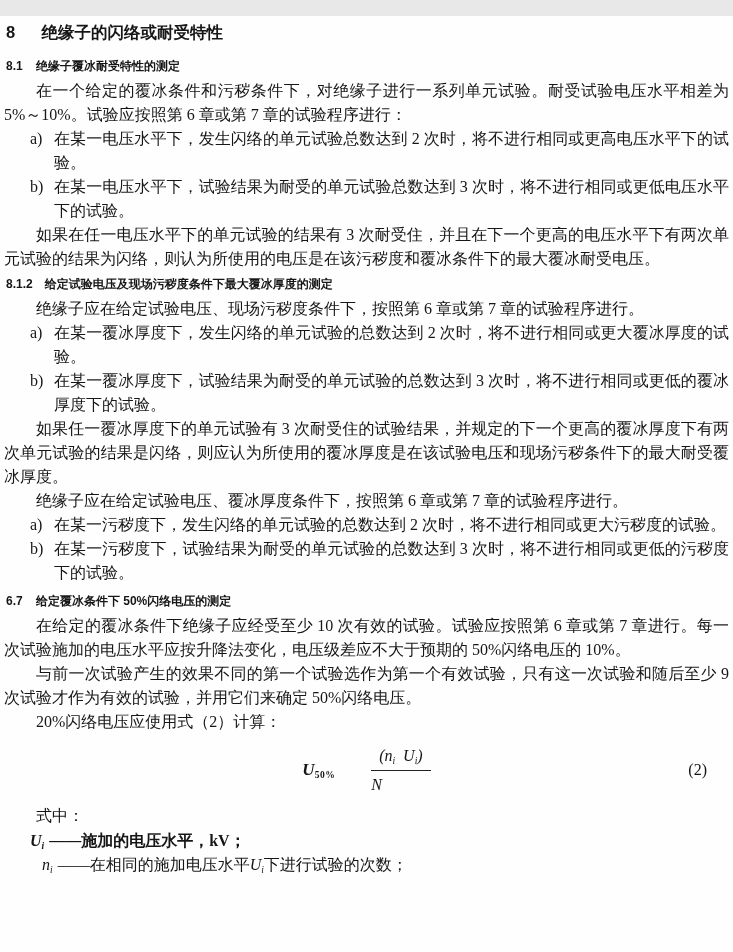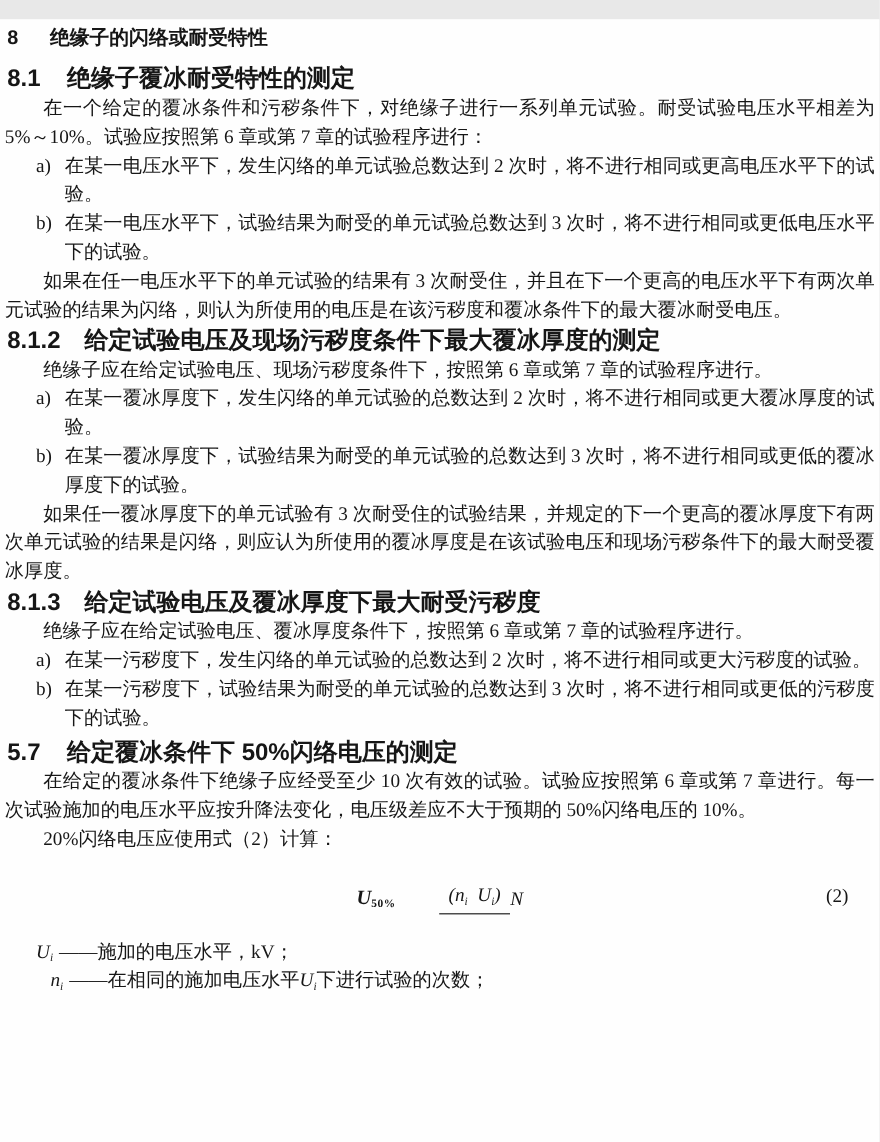--- a/index.html
+++ b/index.html
@@ -13,21 +13,21 @@
     font-size: 16px;
     line-height: 24px;
     padding: 2px 4px 0 4px;
     box-sizing: border-box;
     overflow: hidden;
   }
   .heading {
     font-family: "Liberation Sans", sans-serif;
     font-weight: 700;
     margin: 0;
-    font-size: 20px;
+    font-size: 12px;
     line-height: 24px;
   }
   .chapter-heading { margin: 2px 0 10px 2px; font-size: 16.5px; }
   .chapter-heading .num { margin-right: 1.6em; }
   .section-heading { margin: 4px 0 1px 2px; }
   .section-heading .num { margin-right: 1.1em; }
   .clause-heading { margin: 1px 0 1px 2px; }
   .clause-heading .num { margin-right: 1.0em; }
   .para {
     margin: 0;
@@ -55,40 +55,40 @@
     display: flex;
     justify-content: center;
     align-items: center;
     margin: 9px 0 7px 0;
     min-height: 54px;
   }
   .formula-lhs { font-size: 17px; font-weight: bold; }
   .formula-lhs sub { font-style: normal; letter-spacing: 0.5px; }
   .fraction {
     display: inline-flex;
-    flex-direction: row;
-    align-items: flex-end;
+    flex-direction: column;
+    align-items: flex-start;
     margin-left: 36px;
   }
   .fraction .numerator {
     padding: 0 8px 2px 8px;
     border-bottom: 1.5px solid #222;
     white-space: pre;
   }
   .fraction .denominator { padding-top: 2px; }
   .equation-number {
     position: absolute;
     right: 22px;
     top: 50%;
     transform: translateY(-50%);
   }
   .where-label { margin: 2px 0 1px 0; text-indent: 2em; }
   .definition { margin: 0; text-align: justify; }
   .definition .sym { margin-right: 5px; white-space: nowrap; }
-  .def-1 { padding-left: 26px; }
+  .def-1 { padding-left: 26px; font-weight: bold; }
   .def-2 { padding-left: 38px; }
   .inline-sym { white-space: nowrap; }
 </style>
 </head>
 <body>
 
 <div class="page">
 
   <h1 class="heading chapter-heading">
     <span class="num">8</span><span>绝缘子的闪络或耐受特性</span>
@@ -112,46 +112,45 @@
   </h3>
   <p class="para">绝缘子应在给定试验电压、现场污秽度条件下，按照第 6 章或第 7 章的试验程序进行。</p>
   <div class="list-item">
     <span class="label">a)</span><span>在某一覆冰厚度下，发生闪络的单元试验的总数达到 2 次时，将不进行相同或更大覆冰厚度的试验。</span>
   </div>
   <div class="list-item">
     <span class="label">b)</span><span>在某一覆冰厚度下，试验结果为耐受的单元试验的总数达到 3 次时，将不进行相同或更低的覆冰厚度下的试验。</span>
   </div>
   <p class="para">如果任一覆冰厚度下的单元试验有 3 次耐受住的试验结果，并规定的下一个更高的覆冰厚度下有两次单元试验的结果是闪络，则应认为所使用的覆冰厚度是在该试验电压和现场污秽条件下的最大耐受覆冰厚度。</p>
 
-  <h3 class="heading clause-heading">
-    <span class="num">8.1.3</span><span>给定试验电压及覆冰厚度下最大耐受污秽度</span>
-  </h3>
   <p class="para">绝缘子应在给定试验电压、覆冰厚度条件下，按照第 6 章或第 7 章的试验程序进行。</p>
   <div class="list-item">
     <span class="label">a)</span><span>在某一污秽度下，发生闪络的单元试验的总数达到 2 次时，将不进行相同或更大污秽度的试验。</span>
   </div>
   <div class="list-item">
     <span class="label">b)</span><span>在某一污秽度下，试验结果为耐受的单元试验的总数达到 3 次时，将不进行相同或更低的污秽度下的试验。</span>
   </div>
 
   <h2 class="heading section-heading">
-    <span class="num">5.7</span><span>给定覆冰条件下 50%闪络电压的测定</span>
+    <span class="num">6.7</span><span>给定覆冰条件下 50%闪络电压的测定</span>
   </h2>
   <p class="para">在给定的覆冰条件下绝缘子应经受至少 10 次有效的试验。试验应按照第 6 章或第 7 章进行。每一次试验施加的电压水平应按升降法变化，电压级差应不大于预期的 50%闪络电压的 10%。</p>
+  <p class="para">与前一次试验产生的效果不同的第一个试验选作为第一个有效试验，只有这一次试验和随后至少 9 次试验才作为有效的试验，并用它们来确定 50%闪络电压。</p>
   <p class="para">20%闪络电压应使用式（2）计算：</p>
 
   <div class="formula-row">
     <span class="formula-lhs math"><span>U</span><sub>50%</sub></span>
     <span class="fraction">
       <span class="numerator math"><span>(n</span><sub>i</sub><span>  U</span><sub>i</sub><span>)</span></span>
       <span class="denominator math">N</span>
     </span>
     <span class="equation-number">(2)</span>
   </div>
 
+  <p class="where-label">式中：</p>
 
   <p class="definition def-1">
     <span class="sym math"><span>U</span><sub>i</sub></span><span>——施加的电压水平，kV；</span>
   </p>
 
   <p class="definition def-2">
     <span class="sym math"><span>n</span><sub>i</sub></span><span>——在相同的施加电压水平</span><span class="inline-sym math"><span>U</span><sub>i</sub></span><span>下进行试验的次数；</span>
   </p>
 
 </div>

